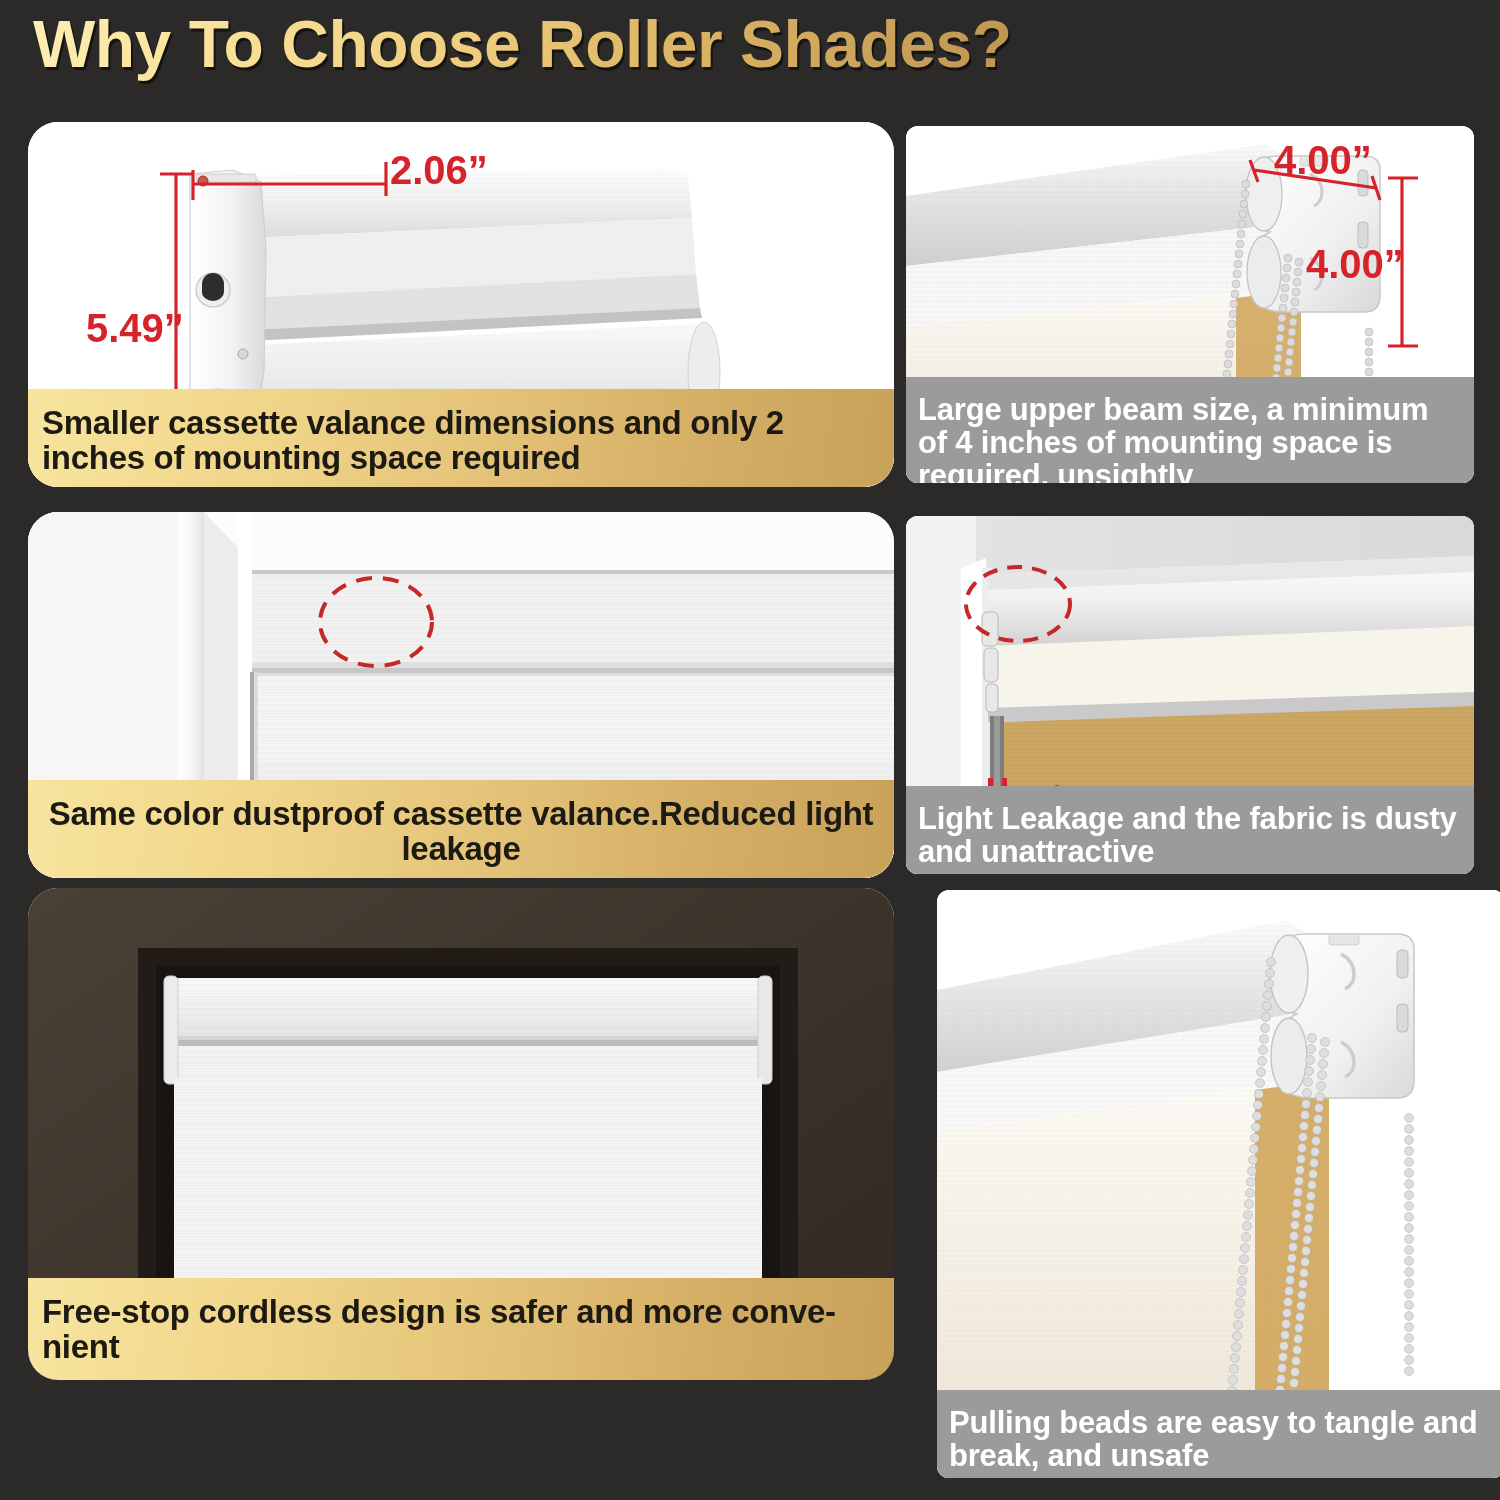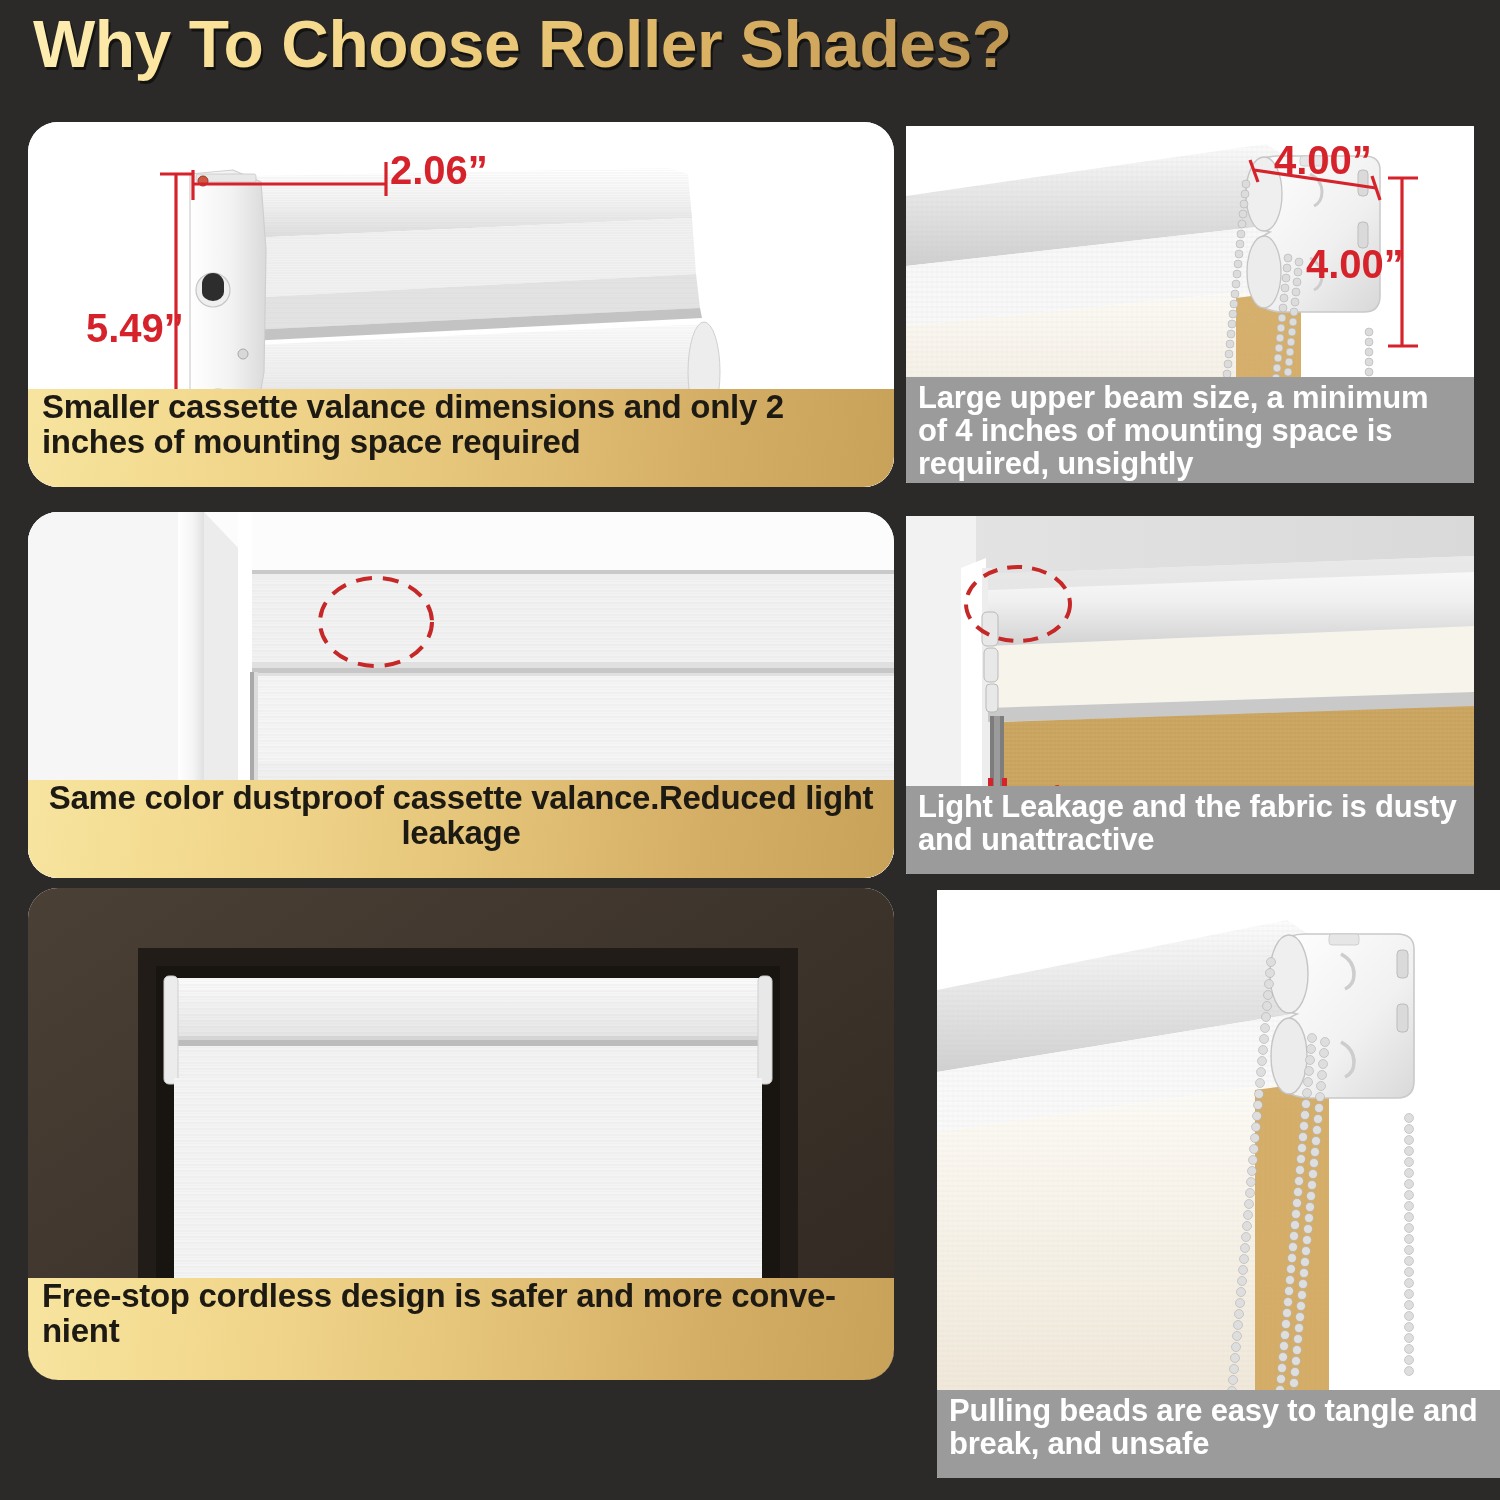--- a/index.html
+++ b/index.html
@@ -22,49 +22,49 @@
     background:linear-gradient(100deg,#fdeeb2 0%,#fae29a 18%,#f0d080 42%,#dbb263 68%,#c9a059 88%,#bf9650 100%);
     -webkit-background-clip:text; background-clip:text;
     color:transparent; -webkit-text-fill-color:transparent;
     text-shadow:none;
     filter:drop-shadow(2px 3px 0px rgba(0,0,0,0.55));
   }
 
   
   .panel{ position:absolute; overflow:hidden; }
   .panel.left{  border-radius:30px; background:#ffffff; }
-  .panel.right{ border-radius:1px;    background:#ffffff; }
+  .panel.right{ border-radius:12px;    background:#ffffff; }
 
   .p1{ left:28px;  top:122px;  width:866px; height:365px; }
   .p2{ left:906px; top:126px;  width:568px; height:357px; }
   .p3{ left:28px;  top:512px;  width:866px; height:366px;text-align:center; }
   .p4{ left:906px; top:516px;  width:568px; height:358px; }
   .p5{ left:28px;  top:888px;  width:866px; height:492px; }
   .p6{ left:906px; top:890px;  width:568px; height:588px;margin-left:31px; }
 
   .media{ position:absolute; left:0; top:0; width:100%; }
 
   
   .cap{
     position:absolute; left:0; bottom:0; width:100%;
-    padding:0 14px 10px 14px;
+    padding:16px 14px 10px 14px;
     font-weight:bold; line-height:1.07;
     z-index:9;
   }
   .cap.gold{
     background:linear-gradient(96deg,#f7e49f 0%,#f4dd93 14%,#eed287 32%,#e2c176 56%,#d4ae64 78%,#c9a259 100%);
     color:#1d1a14;
     border-bottom-left-radius:30px; border-bottom-right-radius:30px;
     font-size:33px;
     letter-spacing:-0.3px;
   }
   .cap.gray{
     background:#9b9b9b; color:#ffffff;
     font-size:31px; letter-spacing:-0.2px;
-    padding:4px 12px 8px 12px;
+    padding:16px 12px 8px 12px;
   }
   .cap.gold.tall{ height:102px; }
   .cap.gray.tall{ height:106px; }
   .cap.gold.two { height:98px; }
   .cap.gray.two { height:88px; }
   .redtxt{ fill:#d6232b; font-family:"Liberation Sans", sans-serif; font-weight:bold; }
   .redtxt2{ fill:#cf3b2b; font-family:"Liberation Sans", sans-serif; font-weight:normal; }
 </style>
 </head>
 <body>

